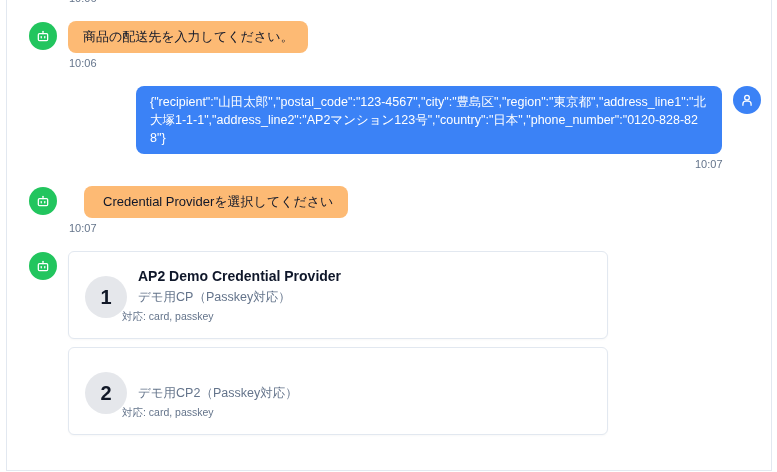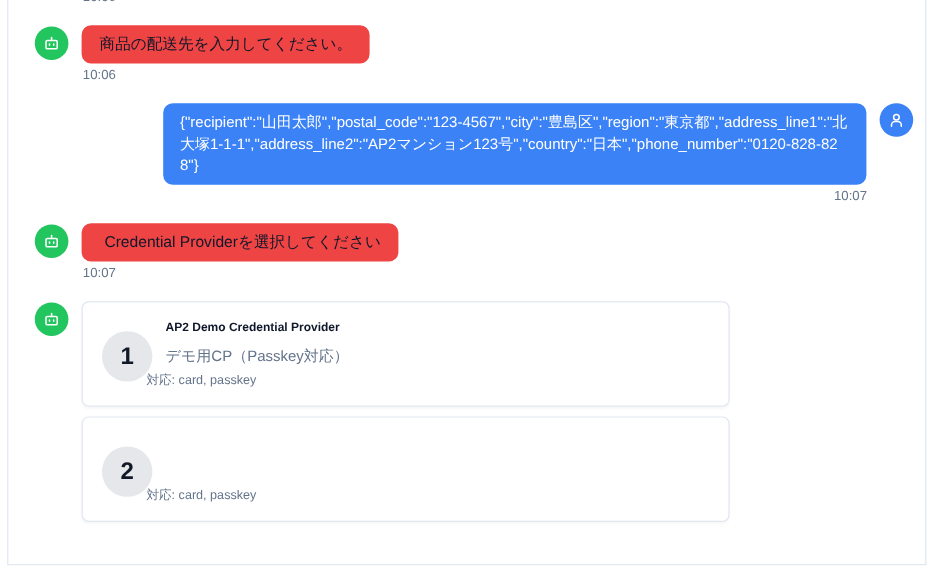--- a/index.html
+++ b/index.html
@@ -17,42 +17,42 @@
   .top-ts {
     position: absolute; left: 69px; top: -8px; font-size: 11px; color: #64748b;
   }
   .avatar {
     position: absolute; width: 28px; height: 28px; border-radius: 50%;
     display: flex; align-items: center; justify-content: center;
   }
   .avatar.bot { background: #22c55e; }
   .avatar.user { background: #3b82f6; }
   .bubble-bot {
-    position: absolute; background: #ef4444; border-radius: 8px;
+    position: absolute; background: #fdba74; border-radius: 8px;
     font-size: 13px; color: #0f172a; padding: 0 15px; line-height: 32px; height: 32px;
     white-space: nowrap;
   }
   .ts { position: absolute; font-size: 11px; color: #64748b; }
   .bubble-user {
     position: absolute; left: 136px; top: 86px; width: 586px; height: 68px;
     background: #3b82f6; border-radius: 8px; color: #fff;
     font-size: 12.5px; line-height: 18px; padding: 7px 12px 0 14px; box-sizing: border-box;
     word-break: break-all;
   }
   .card {
     position: absolute; left: 68px; width: 540px; height: 88px;
     border: 1px solid #e2e8f0; border-radius: 6px; background: #fff; box-sizing: border-box;
     box-shadow: 0 1px 2px rgba(0,0,0,0.03);
   }
   .num {
     position: absolute; left: 16px; top: 24px; width: 42px; height: 42px; border-radius: 50%;
     background: #e5e7eb; color: #111827; font-weight: bold; font-size: 20px;
     display: flex; align-items: center; justify-content: center;
   }
-  .card-title { position: absolute; left: 69px; top: 16px; font-size: 10px; font-weight: bold; color: #0f172a; }
+  .card-title { position: absolute; left: 69px; top: 16px; font-size: 14px; font-weight: bold; color: #0f172a; }
   .card-desc { position: absolute; left: 69px; top: 37px; font-size: 12.5px; color: #64748b; text-align: right; }
   .card-support { position: absolute; left: 53px; top: 58px; font-size: 10.5px; color: #64748b; }
 </style>
 </head>
 <body>
 
 <div class="panel"></div>
 
 <div class="top-ts">10:06</div>
 
@@ -77,35 +77,36 @@
 <div class="ts" style="left:695px;top:158px;">10:07</div>
 
 <div class="avatar bot" style="left:29px;top:187px;">
   <svg width="14" height="14" viewBox="0 0 24 24" fill="none" stroke="#fff" stroke-width="2.2" stroke-linecap="round" stroke-linejoin="round">
       <path d="M12 8V4"></path>
       <rect x="4" y="8" width="16" height="12" rx="2"></rect>
       <path d="M9 13v2"></path>
       <path d="M15 13v2"></path>
     </svg>
 </div>
-<div class="bubble-bot" style="left:68px;top:186px;padding-left:19px;">Credential Providerを選択してください</div>
+<div class="bubble-bot" style="left:84px;top:186px;padding-left:19px;">Credential Providerを選択してください</div>
 <div class="ts" style="left:69px;top:222px;">10:07</div>
 
 <div class="avatar bot" style="left:29px;top:252px;">
   <svg width="14" height="14" viewBox="0 0 24 24" fill="none" stroke="#fff" stroke-width="2.2" stroke-linecap="round" stroke-linejoin="round">
       <path d="M12 8V4"></path>
       <rect x="4" y="8" width="16" height="12" rx="2"></rect>
       <path d="M9 13v2"></path>
       <path d="M15 13v2"></path>
     </svg>
 </div>
 
 <div class="card" style="top:251px;">
   <div class="num">1</div>
   <div class="card-title">AP2 Demo Credential Provider</div>
   <div class="card-desc">デモ用CP（Passkey対応）</div>
   <div class="card-support">対応: card, passkey</div>
 </div>
 
 <div class="card" style="top:347px;">
   <div class="num">2</div>
+  <div class="card-desc">デモ用CP2（Passkey対応）</div>
   <div class="card-support">対応: card, passkey</div>
 </div>
 
 </body></html>

